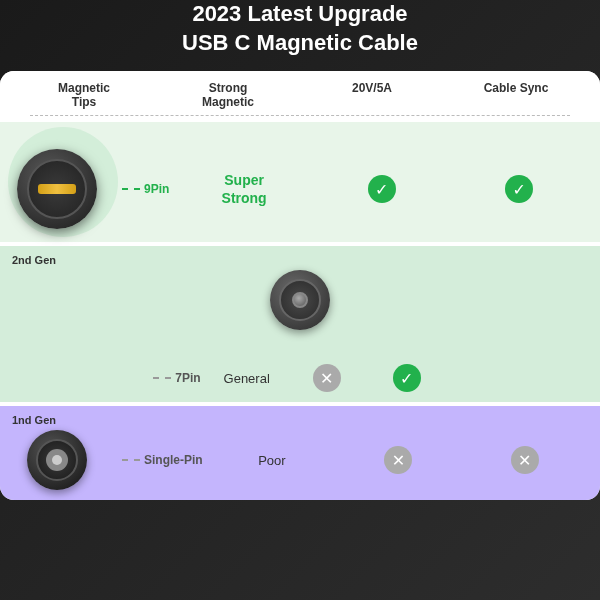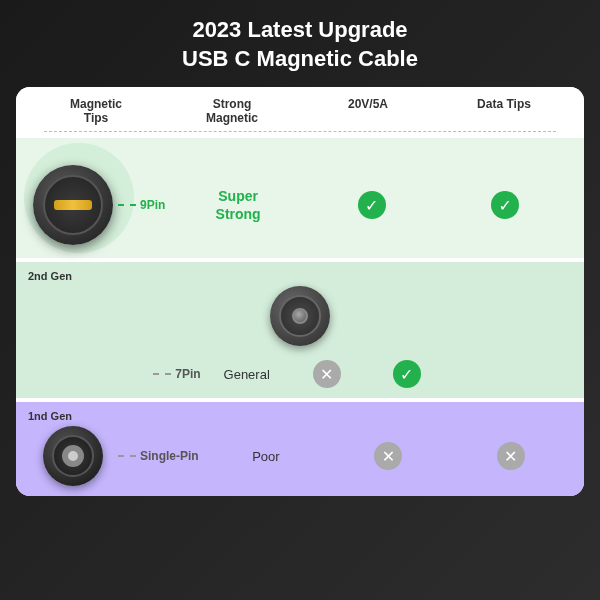--- a/index.html
+++ b/index.html
@@ -10,21 +10,21 @@
       font-family: Arial, sans-serif;
       background: #1a1a1a;
     }
     .main-container {
       width: 600px;
       height: 600px;
       background: linear-gradient(135deg, #1a1a1a 0%, #2d2d2d 100%);
       display: flex;
       flex-direction: column;
       align-items: center;
-      padding: 16px;
+      padding: 0;
     }
     .title-section {
       text-align: center;
       margin-bottom: 14px;
     }
     .title-text {
       color: #ffffff;
       font-size: 22px;
       font-weight: 800;
       line-height: 1.3;
@@ -61,20 +61,21 @@
       color: #333;
       width: 80px;
     }
 
     
     .gen-section {
       padding: 10px 12px 10px 12px;
       display: flex;
       align-items: center;
       position: relative;
+      gap: 20px;
     }
     .gen-section.gen3 {
       background: #e8f5e9;
       min-height: 120px;
     }
     .gen-section.gen2 {
       background: #d4edda;
       min-height: 90px;
       margin-top: 4px;
       flex-direction: column;
@@ -296,21 +297,21 @@
     </div>
   </div>
 
   <div class="card">
 
     <div class="header-row">
       <div class="header-cols">
         <div class="header-col">Magnetic<br>Tips</div>
         <div class="header-col">Strong<br>Magnetic</div>
         <div class="header-col">20V/5A</div>
-        <div class="header-col">Data Tips</div>
+        <div class="header-col">Cable Sync</div>
       </div>
     </div>
 
     <div class="divider-line"></div>
 
     <div class="gen-section gen3">
       <div class="green-circle-bg"></div>
       <div class="device-area">
         <div class="device-circle device-large">
           <div class="device-inner-ring ring-large">

